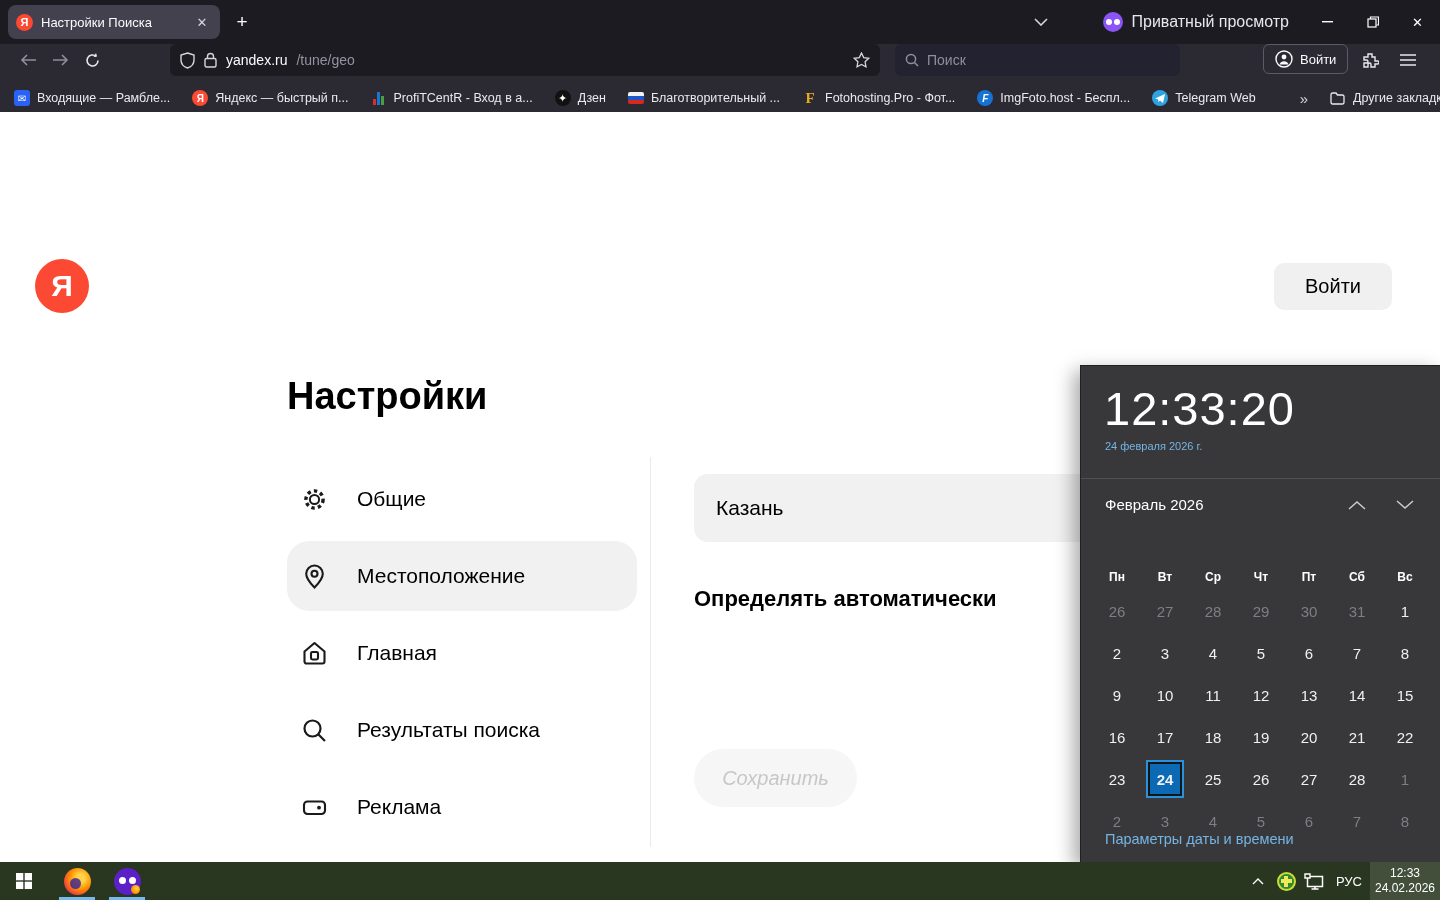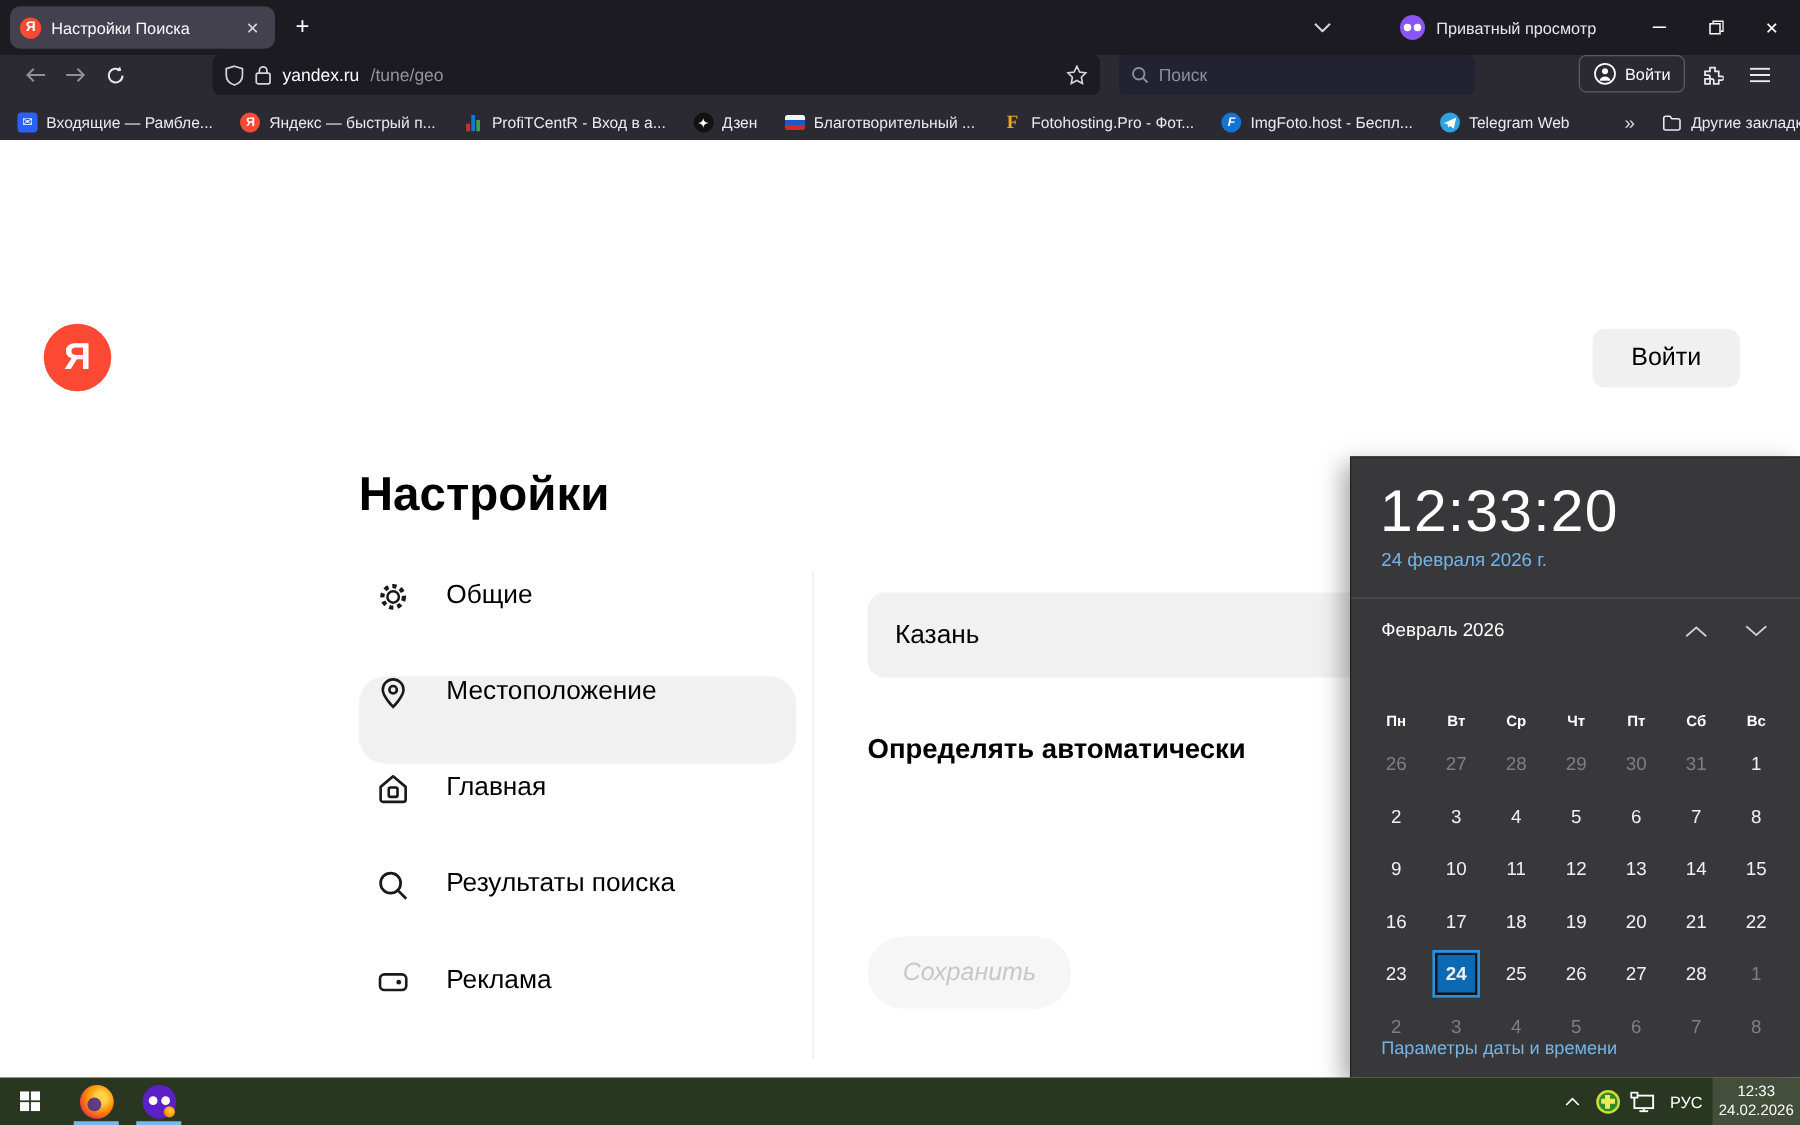--- a/index.html
+++ b/index.html
@@ -13,22 +13,22 @@
          display:flex; align-items:center; padding:0 8px; gap:8px; font-size:13px; }
   .favicon { width:17px; height:17px; border-radius:50%; background:#fc4934; color:#fff;
              font-size:11px; font-weight:bold; display:flex; align-items:center; justify-content:center; flex:none;}
   #tab .title { flex:1; white-space:nowrap; overflow:hidden; }
   .tab-close { width:20px; height:20px; border-radius:4px; display:flex; align-items:center;
                justify-content:center; font-size:13px; color:#d5d5dd; }
   .newtab { width:32px; height:32px; margin-left:6px; display:flex; align-items:center;
             justify-content:center; font-size:19px; color:#fbfbfe; }
   #tabbar .spacer { flex:1; }
   .tab-chevron { width:32px; height:32px; display:flex; align-items:center; justify-content:center; }
-  #private-badge { display:flex; align-items:center; gap:9px; margin:0 28px 0 46px;
-                   font-size:13px; color:#e6e6ee; }
+  #private-badge { display:flex; align-items:center; gap:9px; margin:0 16px 0 46px;
+                   font-size:16px; color:#e6e6ee; }
   .mask-badge { width:20px; height:20px; border-radius:50%; background:#8a54f7; position:relative; flex:none;}
   .mask-badge:before { content:""; position:absolute; left:3px; top:7px; width:6px; height:6px;
         background:#fff; border-radius:50%; box-shadow:8px 0 0 #fff; }
   .winbtn { width:45px; height:44px; display:flex; align-items:center; justify-content:center;
             color:#fff; font-size:13px; }
   .winbtn svg { display:block; }
 
   #navbar { height:40px; background:#2b2a33; display:flex; align-items:flex-start; padding:0 12px; }
   .navbtn { width:32px; height:32px; display:flex; align-items:center; justify-content:center; flex:none; }
   #urlbar { width:710px; height:32px; margin-left:62px; background:#1c1b22; border-radius:6px;
@@ -72,21 +72,21 @@
   #page { position:absolute; left:0; top:112px; width:1440px; height:750px; background:#fff; }
   #ya-logo { position:absolute; left:35px; top:147px; width:54px; height:54px; border-radius:50%;
              background:#fc4934; color:#fff; font-size:30px; font-weight:bold;
              display:flex; align-items:center; justify-content:center; }
   #page-signin { position:absolute; left:1274px; top:151px; width:118px; height:47px;
                  background:#f0f0f1; border:none; border-radius:10px; font-size:20px; color:#000;
                  font-family:inherit; }
   #page-title { position:absolute; left:287px; top:263px; font-size:38px; font-weight:bold; color:#000; }
 
   #sidebar { position:absolute; left:287px; top:352px; width:350px; }
-  .side-item { height:70px; margin-bottom:7px; display:flex; align-items:flex-start; gap:29px;
+  .side-item { height:70px; margin-bottom:7px; display:flex; align-items:center; gap:29px;
                padding-left:14px; border-radius:22px; font-size:21px; color:#000; }
   .side-item.active { background:#f1f1f2; }
   .side-item .sic { width:27px; height:27px; flex:none; }
   #v-divider { position:absolute; left:650px; top:345px; width:1px; height:390px; background:#e9e9ea; }
 
   #city-input { position:absolute; left:694px; top:362px; width:520px; height:68px;
                 background:#f1f1f2; border-radius:14px; display:flex; align-items:center;
                 padding-left:22px; font-size:21px; color:#000; }
   #auto-heading { position:absolute; left:694px; top:474px; font-size:22px; font-weight:bold; color:#000; }
   #auto-desc { position:absolute; left:694px; top:503px; width:372px; font-size:18.5px;
@@ -94,21 +94,21 @@
   #save-btn { position:absolute; left:694px; top:637px; width:163px; height:58px;
               background:#f6f6f7; border:none; border-radius:29px; font-size:20px; color:#c7c7ca;
               font-family:inherit;font-style:italic; }
 
   
   #flyout { position:absolute; left:1080px; top:365px; width:360px; height:497px;
             background:#38383b; color:#fff; box-shadow:-6px 6px 18px rgba(0,0,0,.35);
             border-left:1px solid rgba(0,0,0,.4); border-top:1px solid rgba(0,0,0,.4);padding-left:12px; }
   #fly-time { position:absolute; left:23px; top:15px; font-size:47px; font-weight:200;
               letter-spacing:1px; color:#fff; }
-  #fly-date { position:absolute; left:24px; top:74px; font-size:15px; color:#74b5e6; }
+  #fly-date { position:absolute; left:24px; top:74px; font-size:11px; color:#74b5e6; }
   #fly-div { position:absolute; left:0; top:112px; width:360px; height:1px; background:rgba(255,255,255,.12); }
   #fly-month { position:absolute; left:24px; top:130px; font-size:15px; color:#fff; }
   .fly-chev { position:absolute; top:128px; width:30px; height:22px; display:flex;
               align-items:center; justify-content:center; }
   #cal { position:absolute; left:12px; top:166px; width:336px; }
   #cal-head { display:grid; grid-template-columns:repeat(7,48px); height:26px;margin-top:32px; }
   #cal-head span { display:flex; align-items:center; justify-content:center;
                    font-size:12px; font-weight:bold; color:#fff; }
   #cal-grid { display:grid; grid-template-columns:repeat(7,48px); grid-auto-rows:42px; }
   .day { display:flex; align-items:center; justify-content:center; font-size:15px; color:#f0f0f0; }

